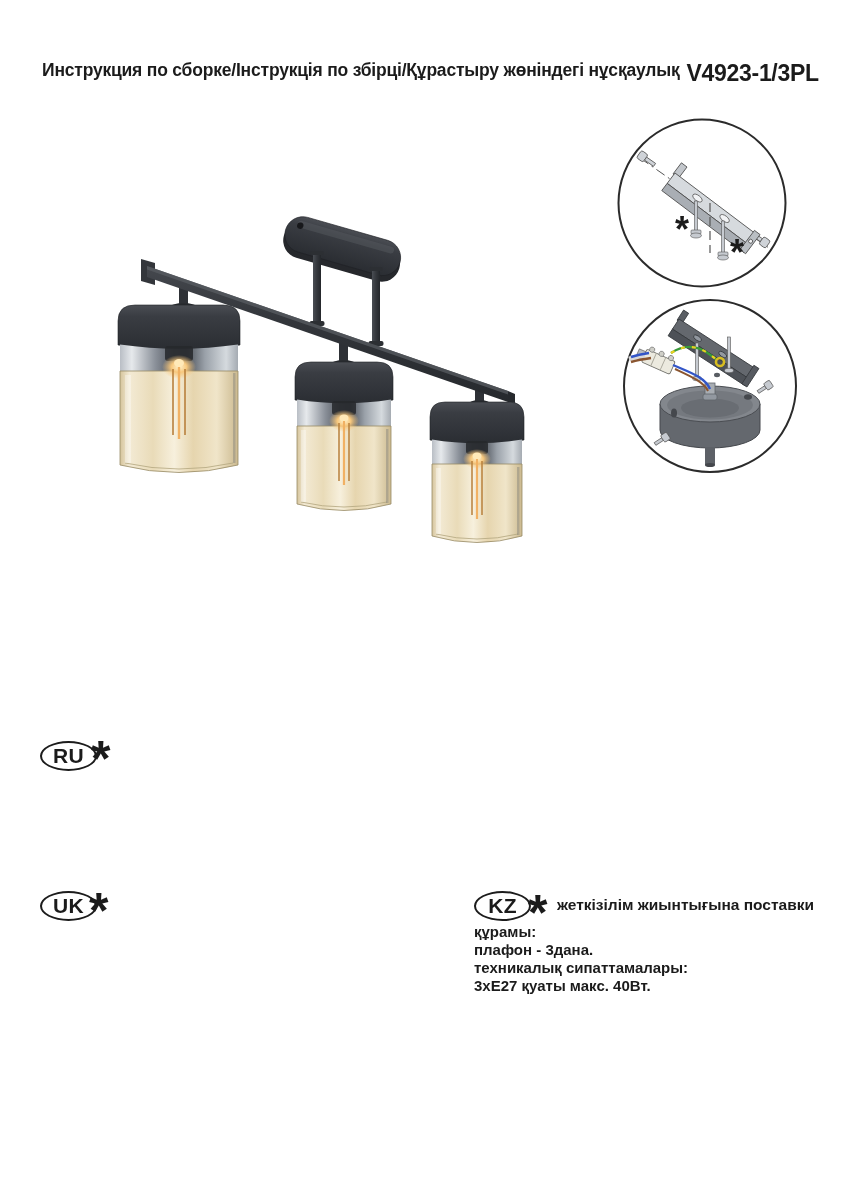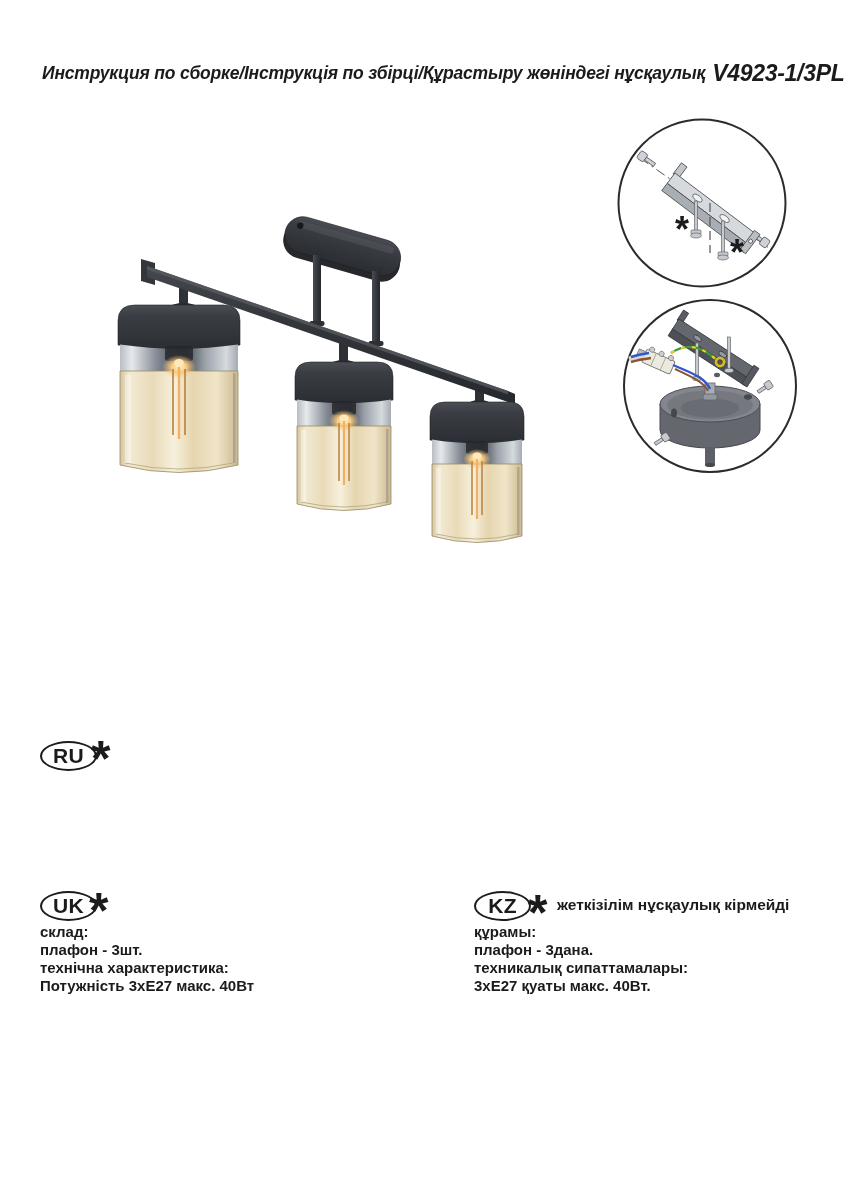--- a/index.html
+++ b/index.html
@@ -2,21 +2,21 @@
 <html><head>
 <meta charset="utf-8">
 <style>
   html,body{margin:0;padding:0;background:#ffffff;}
   body{width:848px;height:1200px;position:relative;overflow:hidden;
        font-family:"Liberation Sans","DejaVu Sans",sans-serif;color:#1b1b1b;}
   .page{position:absolute;inset:0;background:#ffffff;}
 
   
   .title-row{position:absolute;left:42px;top:60px;width:790px;
-             display:flex;align-items:center;gap:7px;white-space:nowrap;font-style:italic;}
+             display:flex;align-items:flex-start;gap:7px;white-space:nowrap;}
   .title-text{font-size:17.5px;font-weight:bold;letter-spacing:-0.2px;}
   .title-model{font-size:23px;font-weight:bold;letter-spacing:-0.3px;}
 
   
   .fixture-svg{position:absolute;left:95px;top:195px;}
   .circle-svg-1{position:absolute;left:616px;top:117px;}
   .circle-svg-2{position:absolute;left:621px;top:297px;}
 
   
   .oval{position:absolute;width:53px;height:26px;border:2.5px solid #1c1c1c;
@@ -283,32 +283,26 @@
 
   <div class="oval ru-oval">
     <span>RU</span>
   </div>
   <span class="big-star ru-star">*</span>
 
   <div class="oval uk-oval">
     <span>UK</span>
   </div>
   <span class="big-star uk-star">*</span>
-  <div class="specs uk-specs">
-    <div>склад:</div>
-    <div>плафон - 3шт.</div>
-    <div>технічна характеристика:</div>
-    <div>Потужність 3хЕ27 макс. 40Вт</div>
-  </div>
 
   <div class="oval kz-oval">
     <span>KZ</span>
   </div>
   <span class="big-star kz-star">*</span>
-  <div class="note kz-note">жеткізілім нұсқаулық кірмейді</div>
+  <div class="note kz-note">жеткізілім жиынтығына поставки</div>
   <div class="specs kz-specs">
     <div>құрамы:</div>
     <div>плафон - 3дана.</div>
     <div>техникалық сипаттамалары:</div>
     <div>3хЕ27 қуаты макс. 40Вт.</div>
   </div>
 
 </div>
 
 </body></html>

